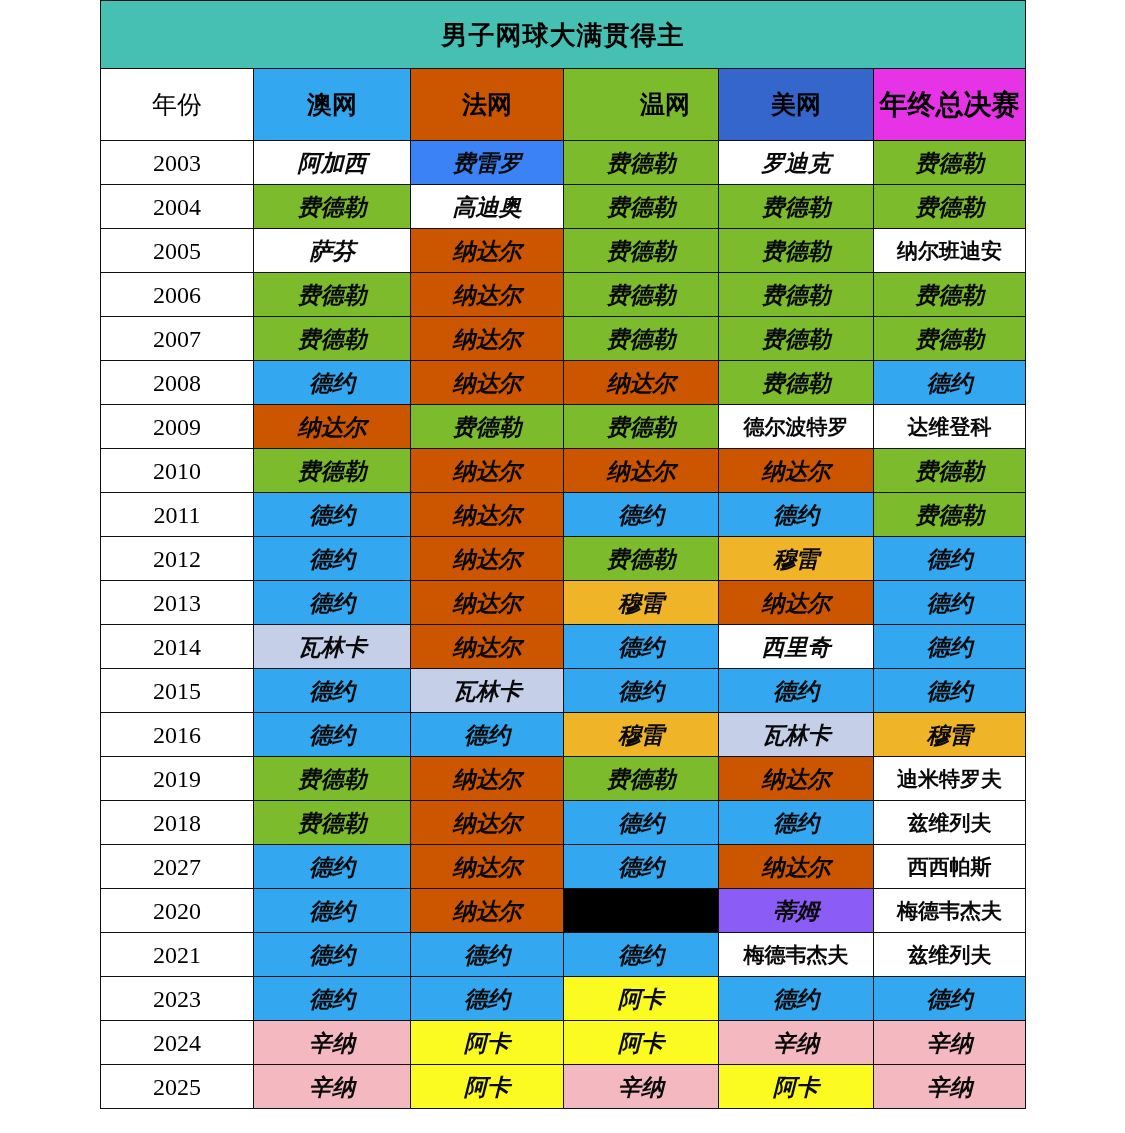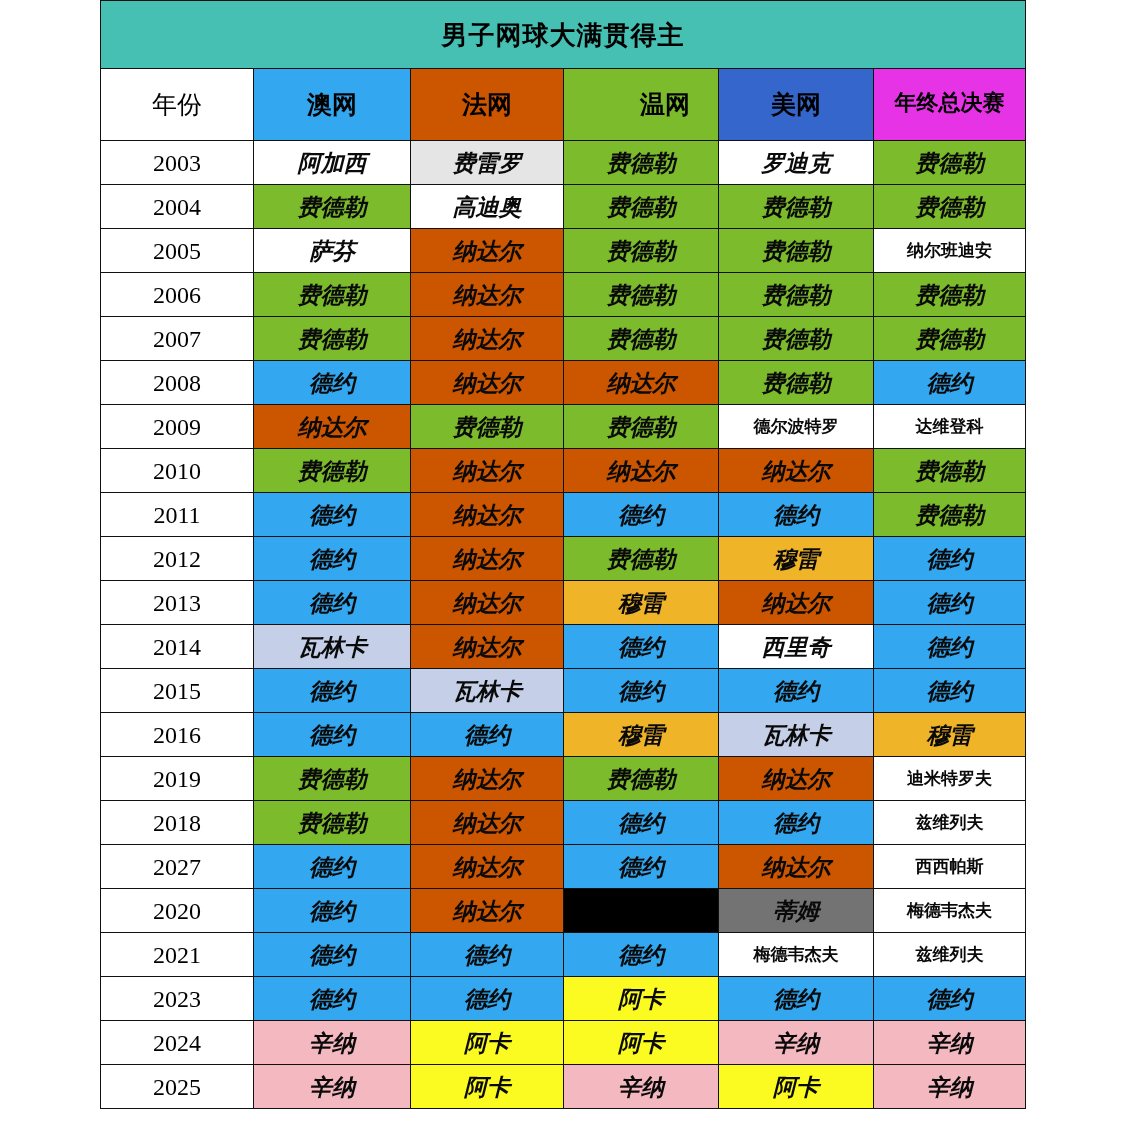--- a/index.html
+++ b/index.html
@@ -64,22 +64,21 @@
     height: 72px;
   }
   .head-text {
     font-family: "DejaVu Sans", "Liberation Sans", sans-serif;
     font-weight: bold;
     font-size: 25px;
     color: #000000;
     line-height: 1;
   }
   .head-text.small {
-    font-size: 22px;
-    font-family: Liberation Mono, monospace;
+    font-size: 28px;
   }
   .head-text.serif {
     font-family: "Liberation Serif", "DejaVu Serif", serif;
     font-weight: normal;
     font-size: 25px;
   }
 
   
   tr.data-row td {
     height: 44px;
@@ -93,21 +92,21 @@
   .cell-text {
     font-family: "DejaVu Serif", "Liberation Serif", serif;
     font-weight: bold;
     font-style: italic;
     font-size: 23px;
     color: #0a0a0a;
     line-height: 1;
     white-space: nowrap;
   }
   .cell-text.long {
-    font-size: 17px;
+    font-size: 21px;
     font-style: normal;
   }
   .cell-text.blank { font-size: 0; }
 </style>
 </head>
 <body>
 
 <div class="sheet">
   <table class="grid">
     <colgroup>
@@ -128,21 +127,21 @@
           <td style="background: rgb(255, 255, 255);"><span class="head-text serif">年份</span></td>
           <td style="background: rgb(51, 167, 240);"><span class="head-text">澳网</span></td>
           <td style="background: rgb(204, 85, 0);"><span class="head-text">法网</span></td>
           <td style="background: rgb(124, 187, 44); padding-left: 48px;"><span class="head-text">温网</span></td>
           <td style="background: rgb(53, 102, 204);"><span class="head-text">美网</span></td>
           <td style="background: rgb(230, 51, 230);"><span class="head-text small">年终总决赛</span></td>
         </tr>
     <tr class="data-row">
           <td><span class="year-text">2003</span></td>
           <td style="background: rgb(255, 255, 255);"><span class="cell-text">阿加西</span></td>
-          <td style="background: #e5e5e5;"><span class="cell-text">费雷罗</span></td>
+          <td style="background: #3b82f6;"><span class="cell-text">费雷罗</span></td>
           <td style="background: rgb(124, 187, 44);"><span class="cell-text">费德勒</span></td>
           <td style="background: rgb(255, 255, 255);"><span class="cell-text">罗迪克</span></td>
           <td style="background: rgb(124, 187, 44);"><span class="cell-text">费德勒</span></td>
         </tr>
         <tr class="data-row">
           <td><span class="year-text">2004</span></td>
           <td style="background: rgb(124, 187, 44);"><span class="cell-text">费德勒</span></td>
           <td style="background: rgb(255, 255, 255);"><span class="cell-text">高迪奥</span></td>
           <td style="background: rgb(124, 187, 44);"><span class="cell-text">费德勒</span></td>
           <td style="background: rgb(124, 187, 44);"><span class="cell-text">费德勒</span></td>
@@ -266,21 +265,21 @@
           <td style="background: rgb(204, 85, 0);"><span class="cell-text">纳达尔</span></td>
           <td style="background: rgb(51, 167, 240);"><span class="cell-text">德约</span></td>
           <td style="background: rgb(204, 85, 0);"><span class="cell-text">纳达尔</span></td>
           <td style="background: rgb(255, 255, 255);"><span class="cell-text long">西西帕斯</span></td>
         </tr>
         <tr class="data-row">
           <td><span class="year-text">2020</span></td>
           <td style="background: rgb(51, 167, 240);"><span class="cell-text">德约</span></td>
           <td style="background: rgb(204, 85, 0);"><span class="cell-text">纳达尔</span></td>
           <td style="background: rgb(0, 0, 0);"><span class="cell-text blank"></span></td>
-          <td style="background: #737373;"><span class="cell-text">蒂姆</span></td>
+          <td style="background: #8b5cf6;"><span class="cell-text">蒂姆</span></td>
           <td style="background: rgb(255, 255, 255);"><span class="cell-text long">梅德韦杰夫</span></td>
         </tr>
         <tr class="data-row">
           <td><span class="year-text">2021</span></td>
           <td style="background: rgb(51, 167, 240);"><span class="cell-text">德约</span></td>
           <td style="background: rgb(51, 167, 240);"><span class="cell-text">德约</span></td>
           <td style="background: rgb(51, 167, 240);"><span class="cell-text">德约</span></td>
           <td style="background: rgb(255, 255, 255);"><span class="cell-text long">梅德韦杰夫</span></td>
           <td style="background: rgb(255, 255, 255);"><span class="cell-text long">兹维列夫</span></td>
         </tr>

